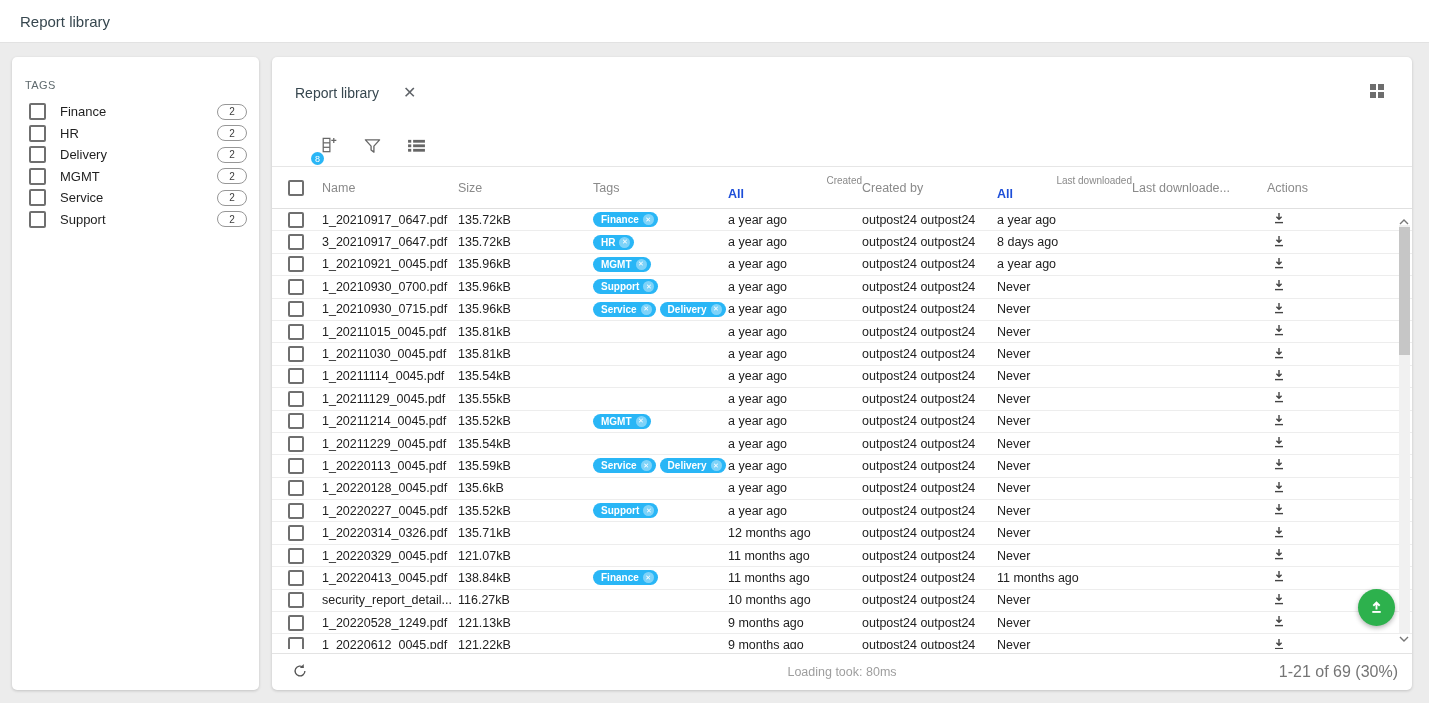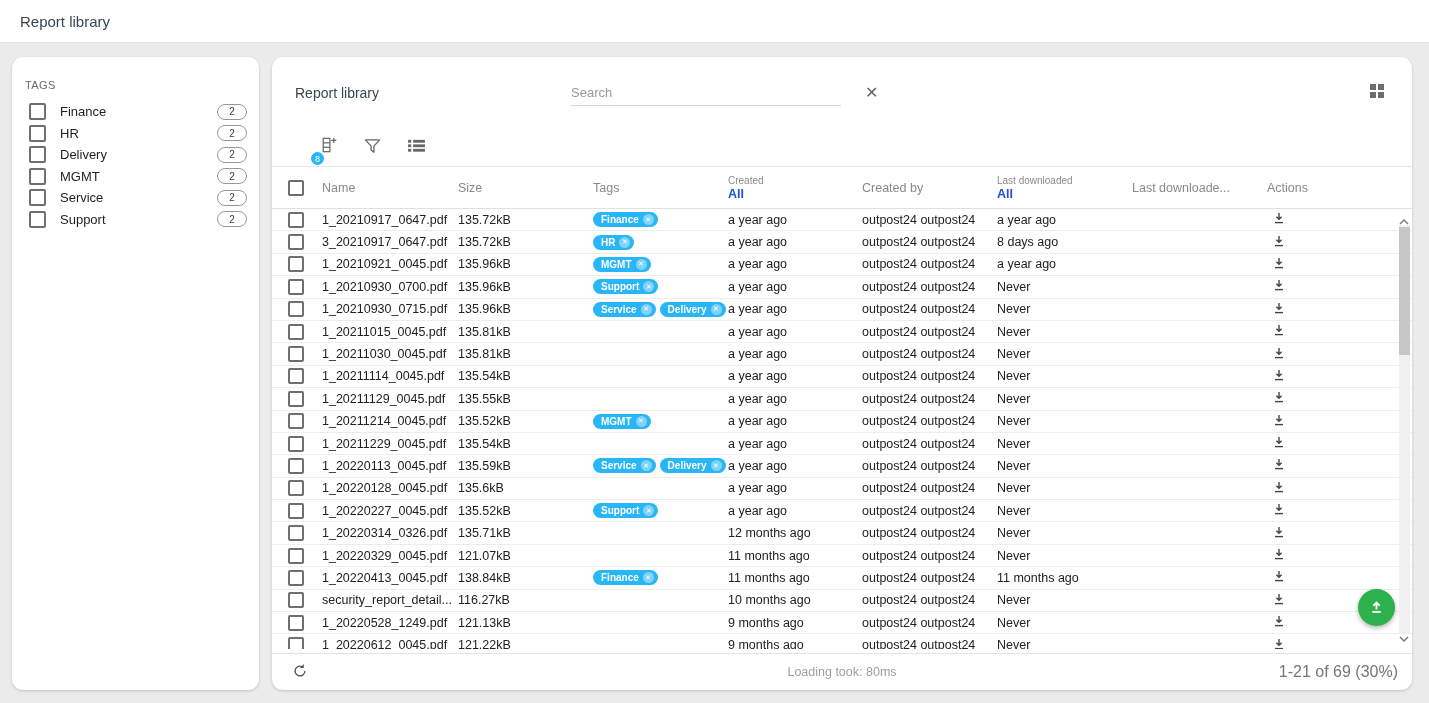--- a/index.html
+++ b/index.html
@@ -16,21 +16,21 @@
   }
   .topbar-title{font-size:15px;color:#37474f;}
   .topbar-right{margin-left:auto;display:flex;align-items:center;gap:24px;}
   .icon-btn{background:none;border:none;padding:0;cursor:pointer;display:flex;align-items:center;}
   .avatar{
     width:34px;height:34px;border-radius:4px;background:#e2f3e8;color:#27a84a;
     font-weight:bold;font-size:14px;display:flex;align-items:center;justify-content:center;
     margin-left:14px;cursor:pointer;border:none;
   }
   
-  .card{background:#fff;border-radius:11px;box-shadow:0 1px 3px rgba(0,0,0,.18);}
+  .card{background:#fff;border-radius:5px;box-shadow:0 1px 3px rgba(0,0,0,.18);}
   .sidebar{position:absolute;left:12px;top:57px;width:247px;height:633px;box-sizing:border-box;}
   .tags-heading{margin:22px 0 10px 13px;font-size:11px;color:#5f6a6e;letter-spacing:.4px;}
   .tag-item{display:flex;align-items:center;height:21.5px;padding:0 12px 0 17px;cursor:pointer;}
   .cb{width:13px;height:13px;border:2px solid #6f6f6f;border-radius:2px;background:#fff;flex:0 0 auto;}
   .tag-label{margin-left:14px;font-size:13px;color:#1f1f1f;flex:1;}
   .tag-count{border:1px solid #979797;border-radius:9px;font-size:10px;color:#3c3c3c;
     width:28px;text-align:center;padding:1.5px 0;}
   
   .main{position:absolute;left:272px;top:57px;width:1140px;height:633px;box-sizing:border-box;}
   .panel-header{height:71px;display:flex;align-items:center;padding:0 28px 0 23px;box-sizing:border-box;}
@@ -49,21 +49,21 @@
   }
   .tool{position:relative;}
   .tool-badge{
     position:absolute;left:-7px;bottom:-7px;width:13px;height:13px;border-radius:50%;
     background:#29b6f6;color:#fff;font-size:9px;display:flex;align-items:center;justify-content:center;
   }
   
   .grid-cols{display:grid;grid-template-columns:50px 136px 135px 135px 134px 135px 135px 135px 1fr;align-items:center;}
   .table-header{height:42px;border-bottom:1px solid #e0e0e0;box-sizing:border-box;}
   .hcell{font-size:12.5px;color:#8a8a8a;cursor:pointer;}
-  .h-sub{font-size:10px;color:#8a8a8a;margin-bottom:1px;}
+  .h-sub{font-size:10px;color:#8a8a8a;margin-bottom:1px;text-align:right;}
   .h-filter{font-size:12.5px;color:#1d4ed8;font-weight:bold;}
   .cb-head{margin-left:16px;cursor:pointer;}
   .rows-viewport{position:relative;height:440px;overflow:hidden;}
   .trow{height:22.4px;border-bottom:1px solid #ededed;box-sizing:border-box;background:#fff;}
   .cell{font-size:12.5px;color:#212121;white-space:nowrap;overflow:hidden;}
   .cb-cell{display:flex;}
   .cb-cell .cb{margin-left:16px;width:12px;height:12px;cursor:pointer;}
   .tags-cell{overflow:visible;display:flex;align-items:center;}
   .chip{
     display:inline-flex;align-items:center;background:#29b6f6;color:#fff;border-radius:9px;
@@ -136,23 +136,20 @@
         <span class="tag-label">Support</span>
         <span class="tag-count">2</span>
       </div>
     </div>
 </div>
 
 <div class="card main">
 
   <div class="panel-header">
     <span class="panel-title">Report library</span>
-    <div class="search-wrap">
-      <input class="search-input" type="text" placeholder="Search" style="">
-    </div>
     <button class="clear-x">
       <span>✕</span>
     </button>
     <button class="icon-btn grid-btn">
       <span>
         <svg width="14" height="14" viewBox="0 0 14 14">
             <rect x="0" y="0" width="6" height="6" fill="#6d6d6d"></rect>
             <rect x="8" y="0" width="6" height="6" fill="#6d6d6d"></rect>
             <rect x="0" y="8" width="6" height="6" fill="#6d6d6d"></rect>
             <rect x="8" y="8" width="6" height="6" fill="#6d6d6d"></rect>

